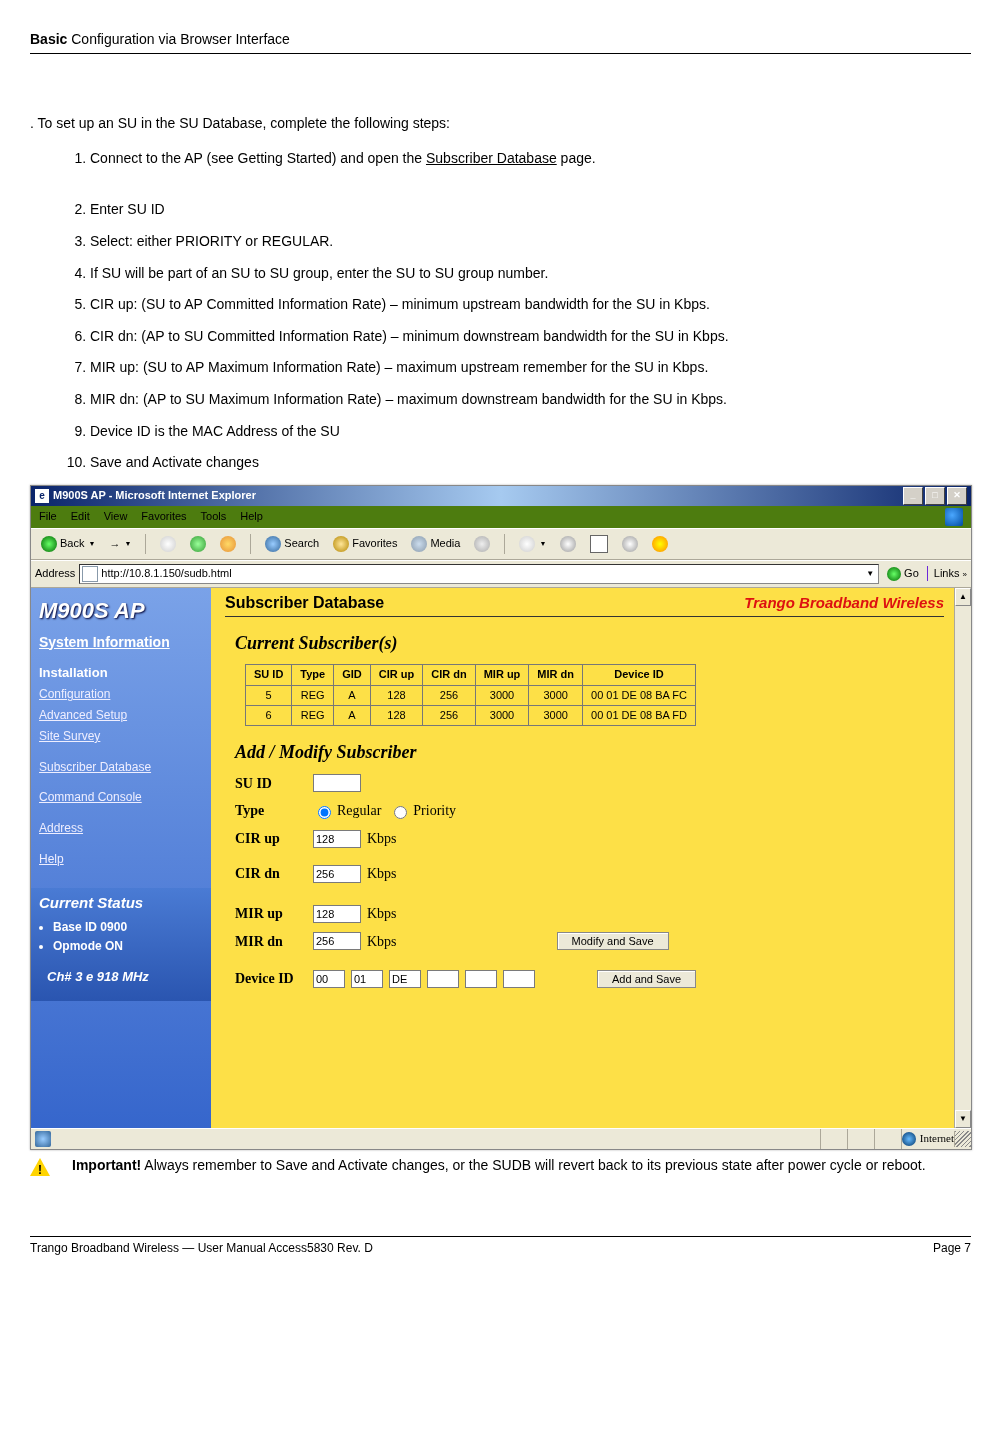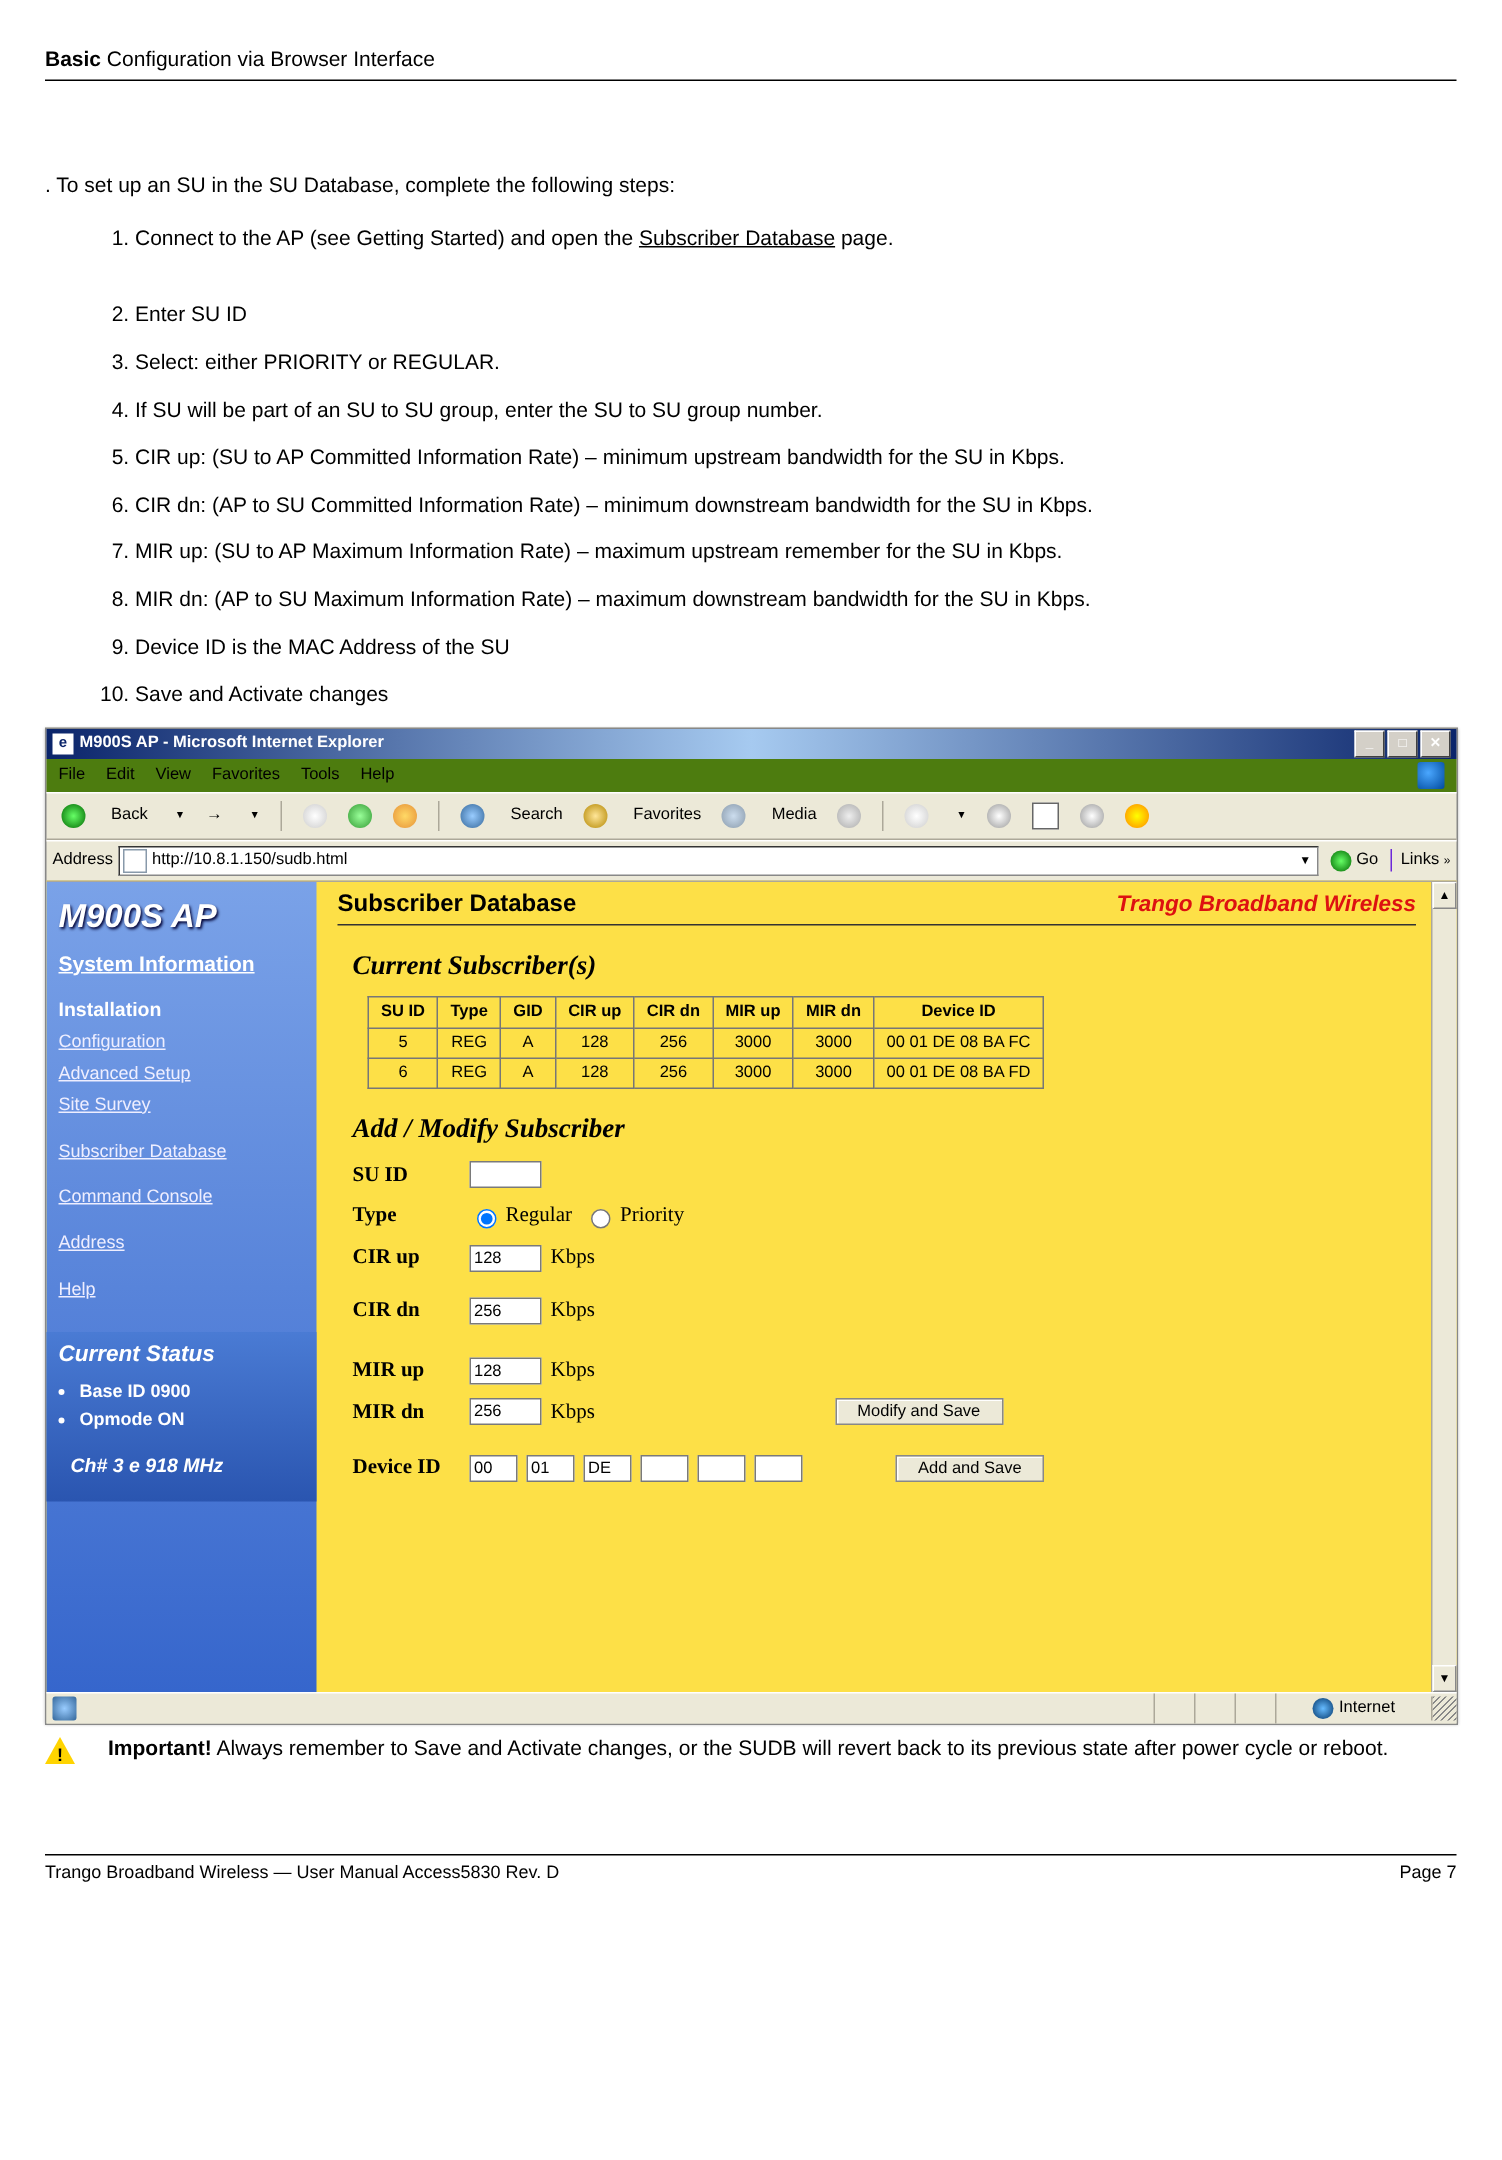--- a/index.html
+++ b/index.html
@@ -66,21 +66,21 @@
   .ie-logo { margin-left: auto; width: 18px; height: 18px;
     background: radial-gradient(circle at 40% 40%, #4aa7ff, #004a9e);
     border-radius: 2px; }
   .toolbar {
     display: flex; align-items: center; gap: 6px;
     padding: 3px 6px; border-top: 1px solid #fff; border-bottom: 1px solid #aca899;
     height: 24px;
   }
   .tb-sep { width: 1px; height: 20px; background: #aca899; margin: 0 4px; }
   .tb-btn {
-    display: inline-flex; align-items: center; gap: 17px;
+    display: inline-flex; align-items: center; gap: 3px;
     padding: 2px 4px; cursor: default;
   }
   .tb-ico {
     width: 16px; height: 16px; border-radius: 50%;
     display: inline-block;
   }
   .tb-ico.back { background: radial-gradient(circle, #6f6, #060); position: relative; }
   .tb-ico.stop { background: radial-gradient(circle, #fff, #ccc); }
   .tb-ico.refresh { background: radial-gradient(circle, #9f9, #393); }
   .tb-ico.home { background: radial-gradient(circle, #ffd966, #e69138); }
@@ -196,22 +196,22 @@
     display: flex; align-items: center; justify-content: center; font-size: 8px;
   }
   .statusbar {
     display: flex; height: 20px; align-items: center;
     border-top: 1px solid #fff; background: #ece9d8; font-size: 11px;
   }
   .statusbar .ie-start { width: 16px; height: 16px; background: radial-gradient(circle,#9cf,#369); border-radius: 2px; margin: 0 4px;}
   .statusbar .flex { flex: 1; }
   .statusbar .pane { border-left: 1px solid #aca899; height: 100%; width: 26px; }
   .statusbar .zone {
-    display: flex; align-items: center; gap: 4px; padding: 0 24px;
-    border-left: 1px solid #aca899; height: 100%;
+    display: flex; align-items: center; gap: 4px; padding: 0 0;
+    border-left: 1px solid #aca899; height: 100%; font-family: Liberation Serif, serif;
   }
   .statusbar .globe { width: 14px; height: 14px; background: radial-gradient(circle,#6bf,#036); border-radius: 50%; }
   .statusbar .grip { width: 16px; height: 16px;
     background: repeating-linear-gradient(135deg,#888 0 1px,transparent 1px 3px);
     border-left: 1px solid #aca899; }
   .important-row {
     display: flex; align-items: center; gap: 22px; margin-top: 6px; font-size: 14px;
   }
   .warn-ico {
     width: 0; height: 0; border-left: 10px solid transparent; border-right: 10px solid transparent;

